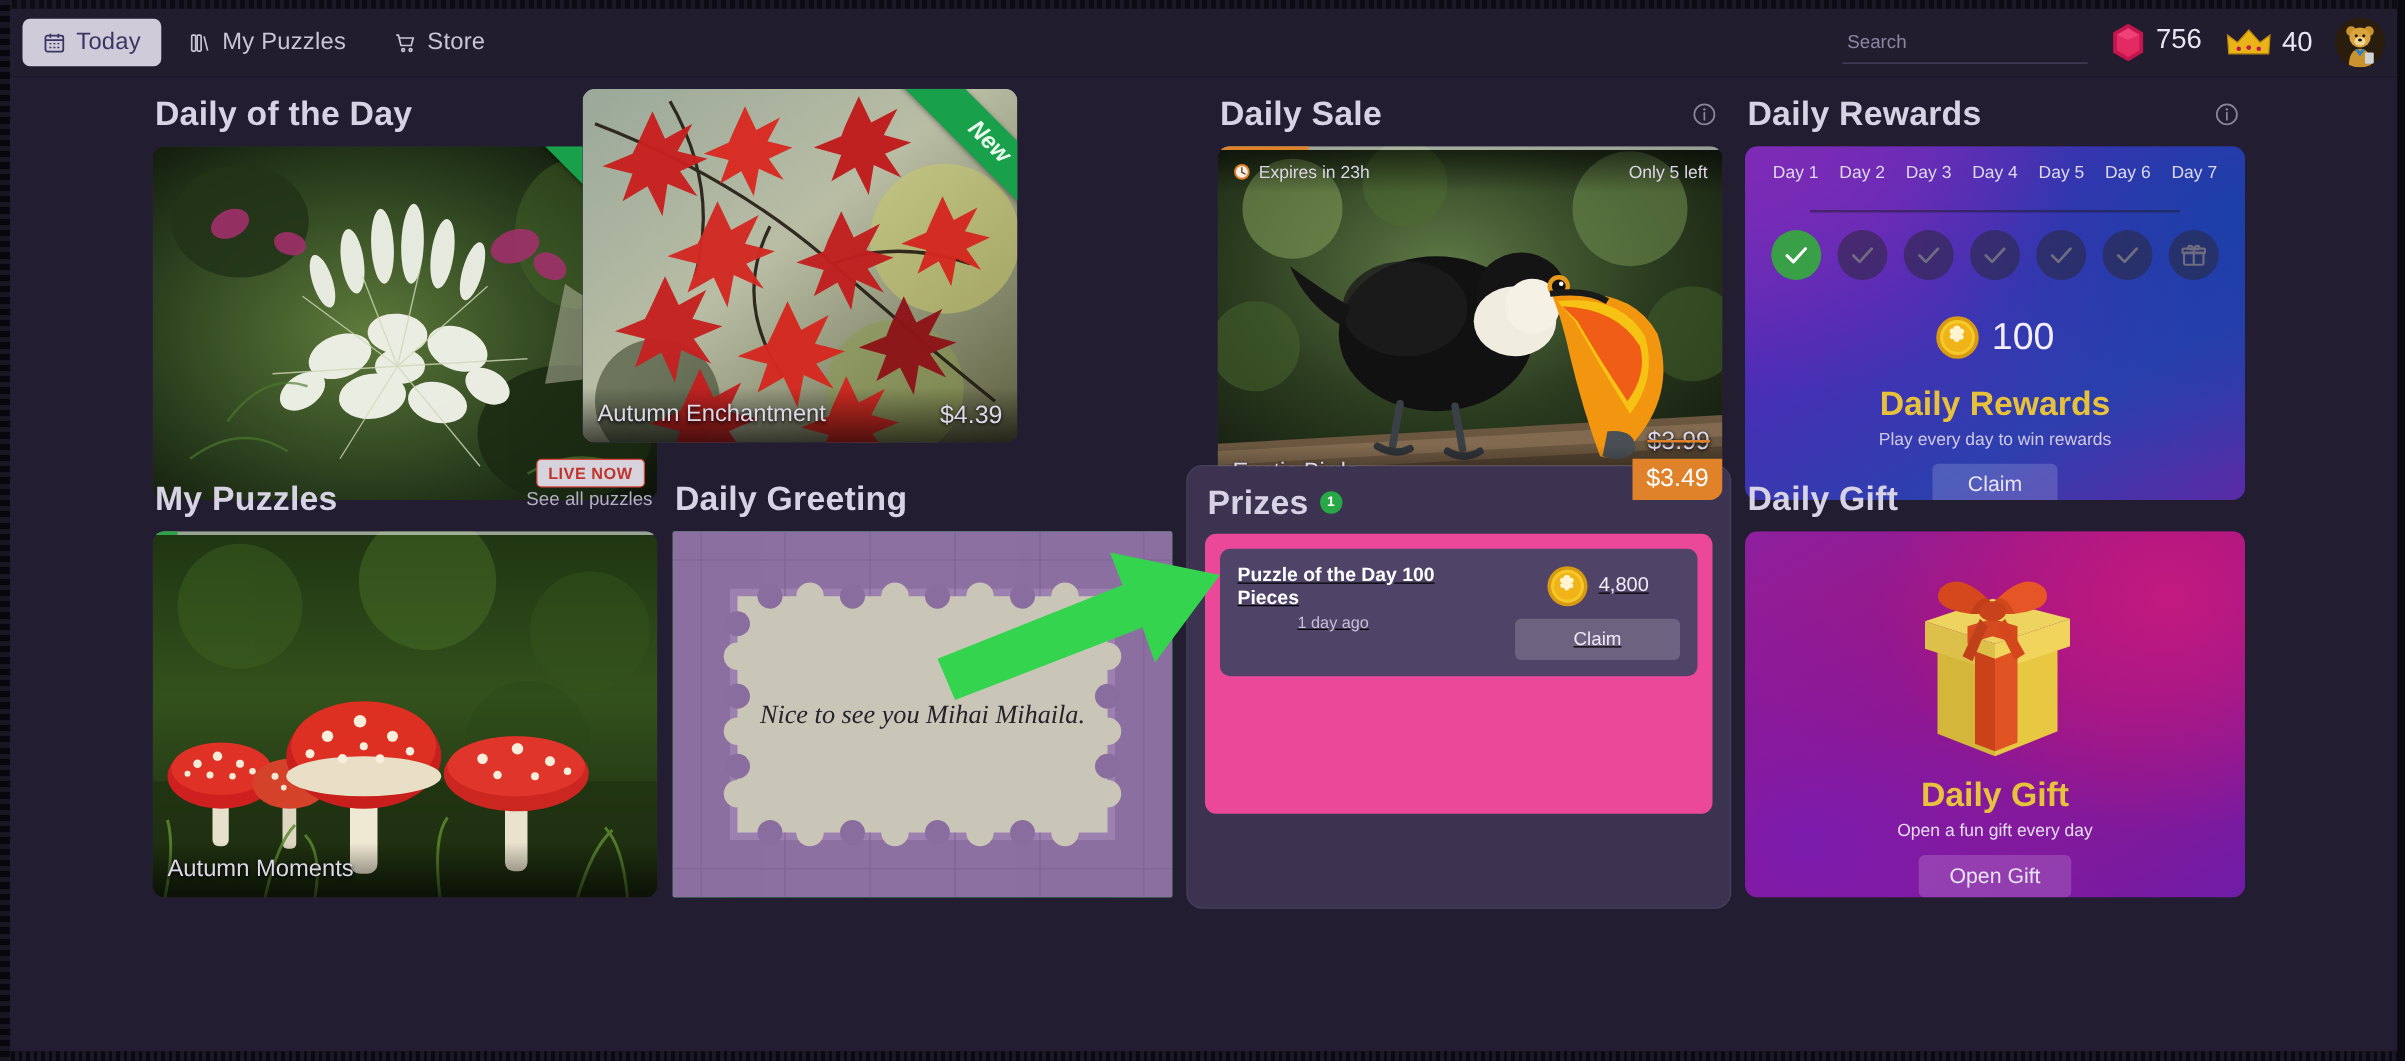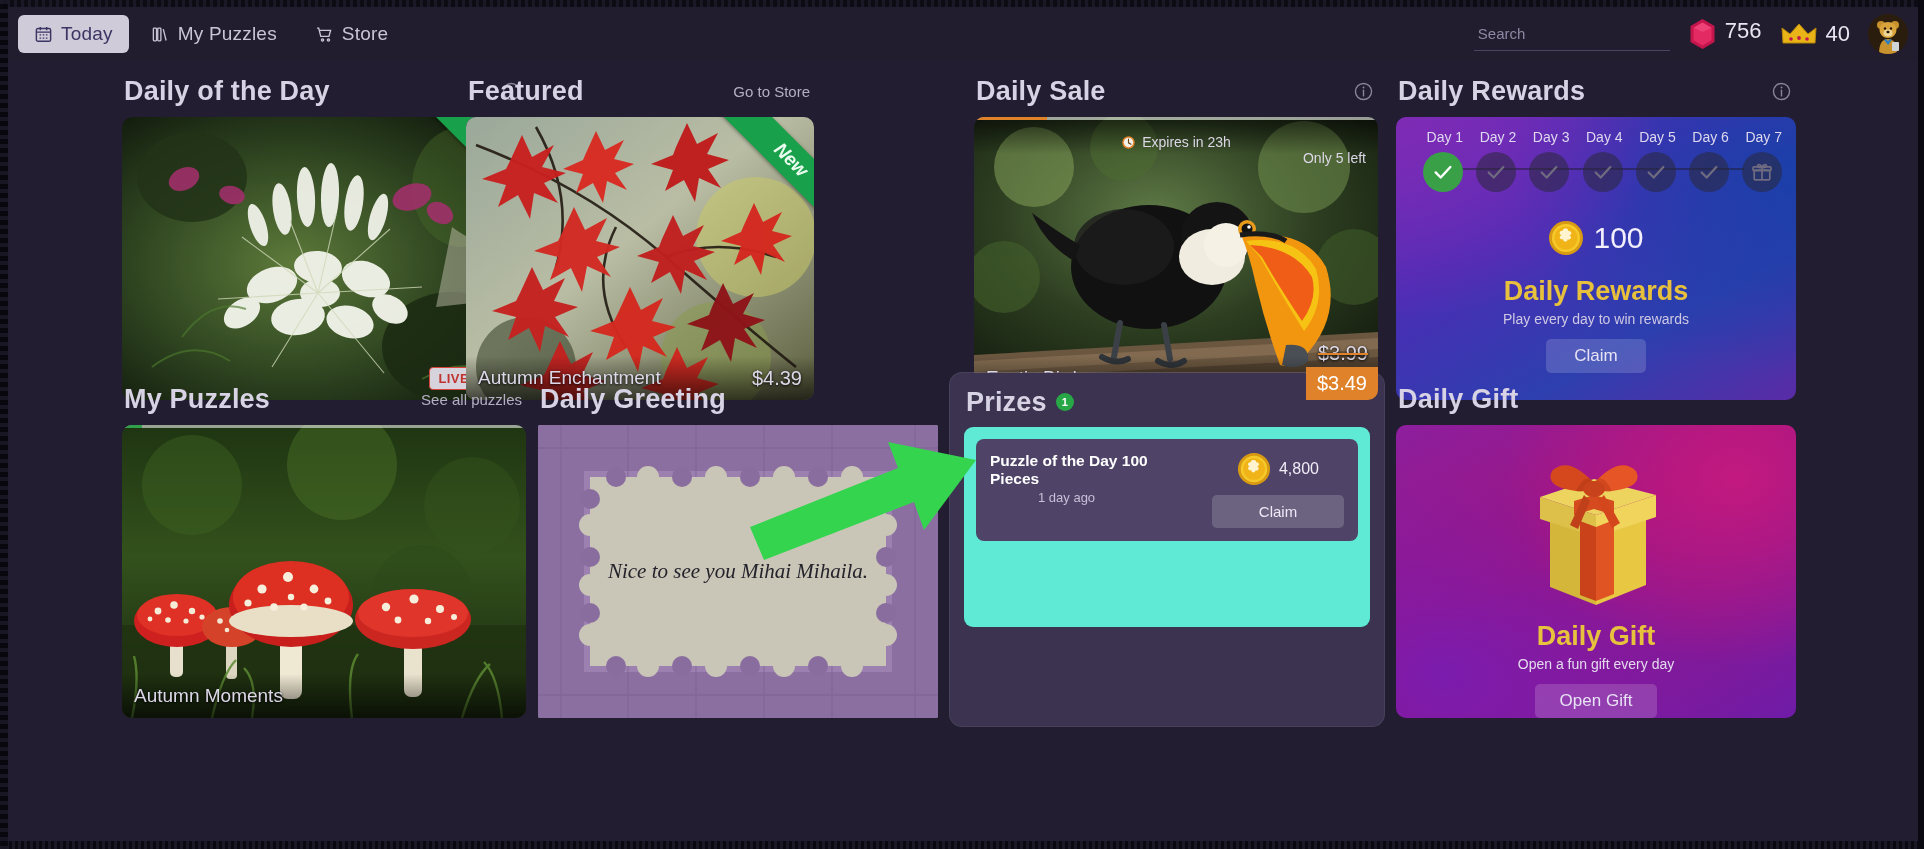--- a/index.html
+++ b/index.html
@@ -155,21 +155,20 @@
     position: absolute; left: 0; top: 0; right: 0; height: 3px;
     background: rgba(255,255,255,.55); z-index: 3;
   }
   .progress-top b { display: block; height: 100%; }
 
   .sale-meta {
     position: absolute; left: 0; right: 0; top: 3px; height: 34px;
     display: flex; align-items: center; padding: 14px 12px;
     background: linear-gradient(to bottom, rgba(0,0,0,.55), rgba(0,0,0,0));
     z-index: 3;
-    flex-direction: column;
   }
   .sale-expire { display: flex; align-items: center; gap: 6px; color: #dcd7e6; font-size: 14px; }
   .clock-ico { width: 15px; height: 15px; display: block; }
   .sale-left { margin-left: auto; color: #dcd7e6; font-size: 14px; }
 
   .sale-prices {
     position: absolute; right: 0; bottom: 0; z-index: 4;
     display: flex; flex-direction: column; align-items: flex-end;
   }
   .price-old {
@@ -187,21 +186,21 @@
     position: relative; width: 100%; height: 100%;
     border-radius: 10px; overflow: hidden;
     background:
       radial-gradient(120% 130% at 0% 0%, #7e2bb5 0%, rgba(126,43,181,0) 55%),
       radial-gradient(120% 120% at 100% 20%, #1b3fa8 0%, rgba(27,63,168,0) 60%),
       linear-gradient(150deg, #6b2ab8 0%, #4b2db5 35%, #2d3fae 70%, #5a2ba6 100%);
   }
   .days-row {
     display: flex; padding: 12px 14px 0; position: relative;
   }
-  .day-col { flex: 1; display: flex; flex-direction: column; align-items: flex-end; }
+  .day-col { flex: 1; display: flex; flex-direction: column; align-items: center; gap: 32px; }
   .day-lbl { color: #ded9ee; font-size: 14px; margin-bottom: 7px; }
   .day-circle {
     width: 40px; height: 40px; border-radius: 50%;
     background: rgba(42,40,56,.55);
     display: flex; align-items: center; justify-content: center;
     position: relative; z-index: 2;
   }
   .day-circle.done { background: #39a048; }
   .day-circle svg { width: 22px; height: 22px; display: block; }
   .day-connect {
@@ -241,22 +240,22 @@
     position: relative; z-index: 3; text-align: center;
   }
 
   
   .prizes-section {
     border-radius: 12px;
     background: #3b3350;
     box-shadow: 0 0 0 1px rgba(160,150,190,.30);
   }
   .prizes-body {
-    margin: 0 14px 14px; border-radius: 9px; background: #5eead4;
-    height: 200px; padding: 12px;
+    margin: 0 14px 14px; border-radius: 9px; background: #ec4899;
+    height: 224px; padding: 12px; text-decoration: underline;
   }
   .prize-item {
     background: #4f4468; border-radius: 8px; padding: 13px 14px;
     display: flex; gap: 12px;
   }
   .prize-left { flex: 1; min-width: 0; }
   .prize-title { color: #fff; font-size: 15.5px; font-weight: 700; }
   .prize-time { color: #c6bfd6; font-size: 13px; margin-top: 2px; margin-left: 48px; }
   .prize-desc { color: #e7e2f0; font-size: 14.5px; margin-top: 10px; line-height: 1.3; }
   .prize-right { width: 132px; display: flex; flex-direction: column; align-items: center; gap: 9px; }
@@ -462,24 +461,20 @@
           </svg>
         </div>
         <div class="ribbon-new">
           <i>New</i>
         </div>
         <div class="live-badge">LIVE NOW</div>
       </div>
     </div>
 
     <div class="section" style="left:458px;top:10px;width:348px;">
-      <div class="sec-head">
-        <span class="sec-title">Featured</span>
-        <span class="sec-link">Go to Store</span>
-      </div>
       <div class="card" style="height:283px;">
         <div class="card-img">
           <svg width="100%" height="100%" viewBox="0 0 348 283" preserveAspectRatio="xMidYMid slice">
             <defs>
               <linearGradient id="featBg" x1="0" y1="0" x2="1" y2="1">
                 <stop offset="0%" stop-color="#9aa89a"></stop>
                   <stop offset="45%" stop-color="#b9bda4"></stop>
                   <stop offset="100%" stop-color="#5c5f3e"></stop>
               </linearGradient>
             </defs>

